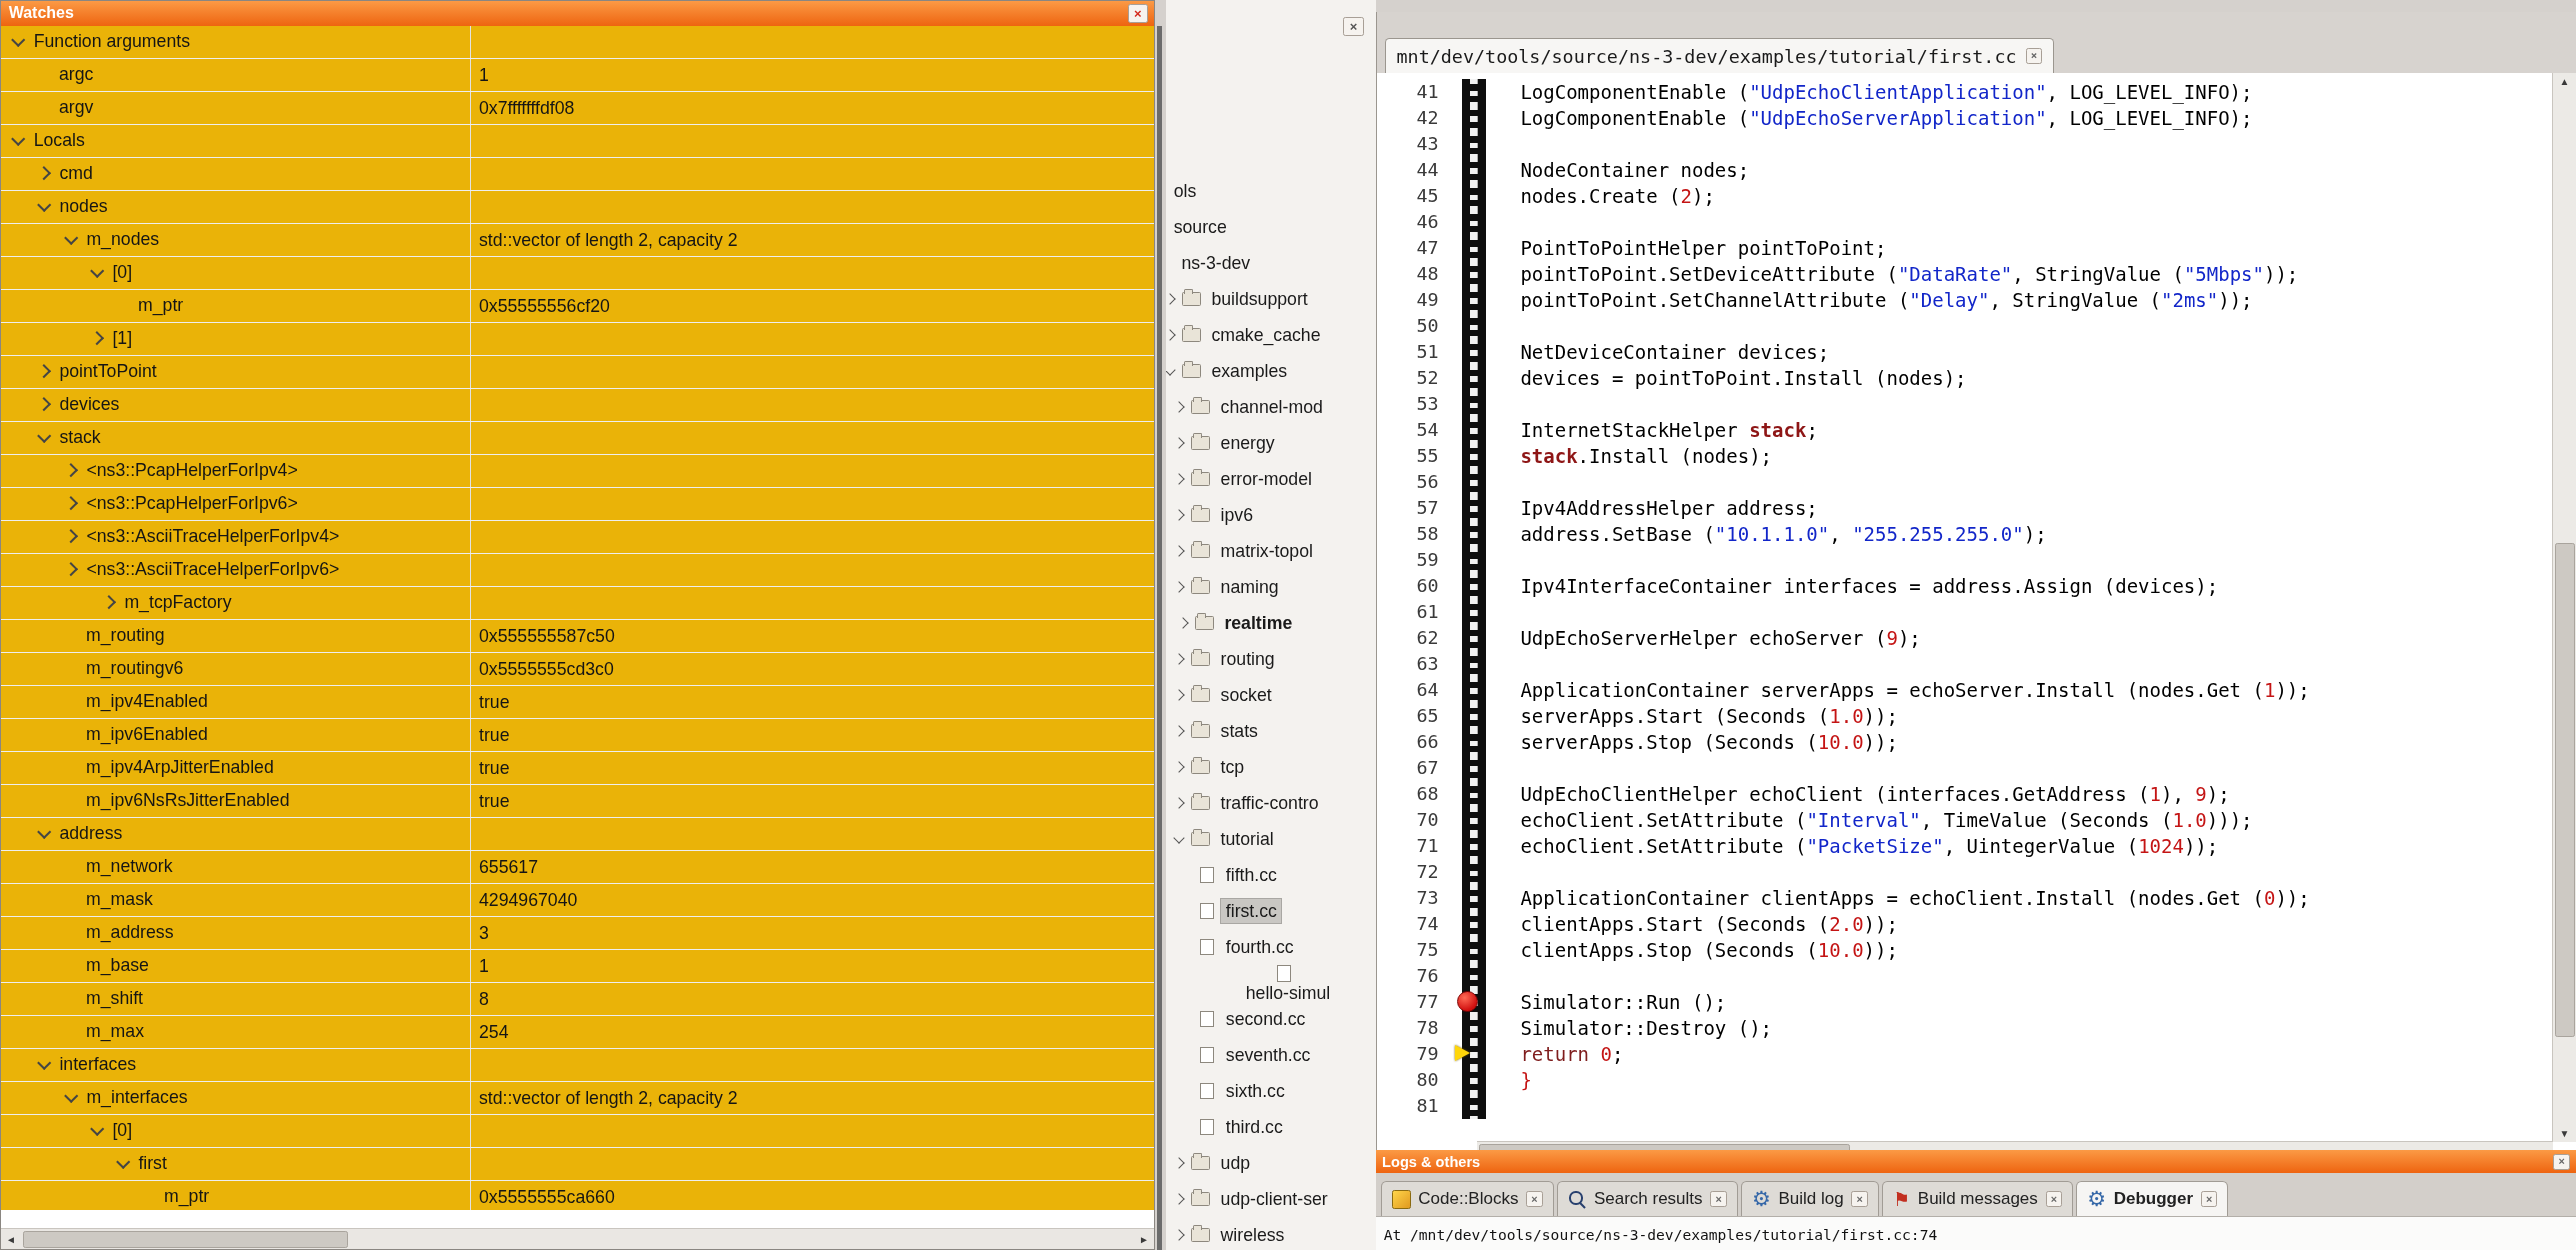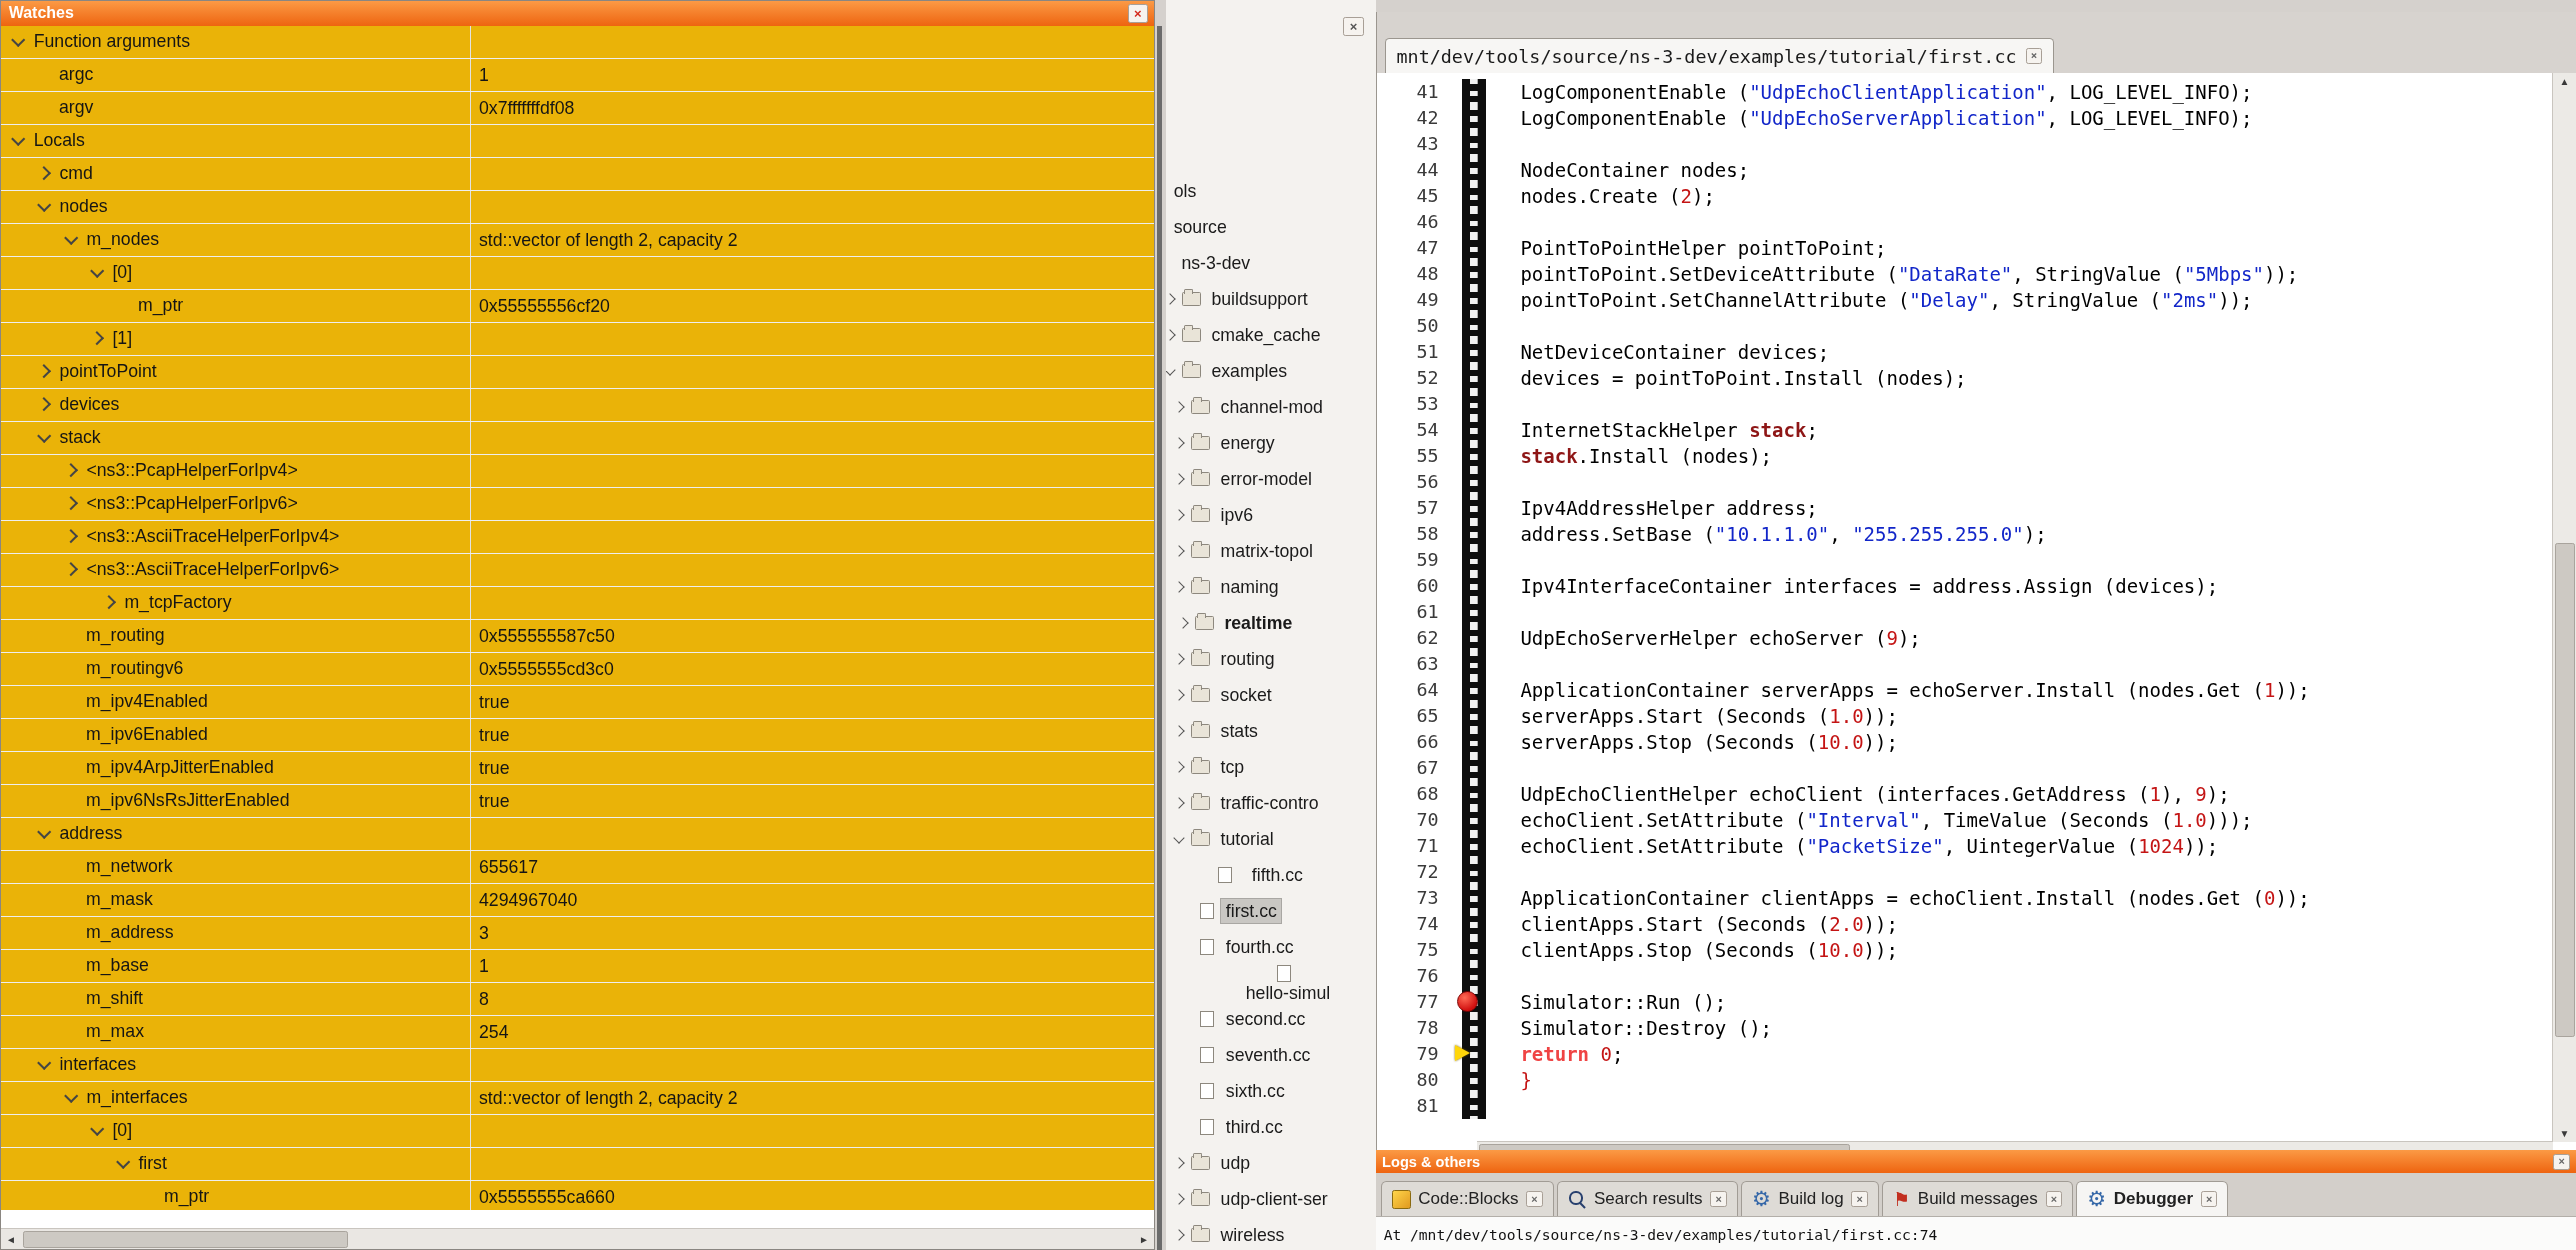--- a/index.html
+++ b/index.html
@@ -66,21 +66,21 @@
         font-family:"DejaVu Sans Mono", monospace; font-size:19px; color:#000; }
   .cl .ln { display:inline-block; width:74px; text-align:right; padding-right:12.3px; color:#3a3a3a;
             font-size:18.4px; vertical-align:top; box-sizing:border-box; }
   .cl .mg { display:inline-block; width:24.6px; height:26px; vertical-align:top; margin-left:10.8px;
             background-color:#0e0e0e;
             background-image:repeating-linear-gradient(180deg,#f2f2f2 0 5.4px, rgba(0,0,0,0) 5.4px 11.5px);
             background-size:7.7px 100%; background-position:center 0; background-repeat:no-repeat; }
   .cl .ct { display:inline-block; padding-left:34px; vertical-align:top; }
   .seg-s { color:#1226c9; }
   .seg-n { color:#c41414; }
-  .seg-k { color:#ef4444; font-weight:bold; }
+  .seg-k { color:#7f1d1d; font-weight:normal; }
   .seg-m { color:#8e1616; font-weight:bold; }
   .seg-r { color:#c41414; }
   .bp  { position:absolute; left:80px; top:2.3px; width:21px; height:21px; border-radius:50%;
          background:radial-gradient(circle at 35% 30%, #ff6a55, #d11010 70%); border:1.5px solid #7e0404; box-sizing:border-box; }
   .cur { position:absolute; left:78px; top:3.8px; width:0; height:0; border-top:8.4px solid transparent;
          border-bottom:8.4px solid transparent; border-left:15.4px solid #ffd60a; filter:drop-shadow(0 0 0.8px #7a6000); }
   .e-vscroll { position:absolute; right:0; top:61px; width:23px; bottom:20px; background:#eceae6; border-left:0.8px solid #c9c5bf; }
   .e-vthumb { position:absolute; left:1.5px; right:1.5px; top:44%; height:46%; background:#cdc9c3;
               border:0.8px solid #a9a49d; border-radius:2.3px; }
   .e-varr { position:absolute; left:0; right:0; text-align:center; color:#3a3a3a; font-size:10px; }
@@ -382,21 +382,21 @@
         <div class="titem" style="padding-left: 9.2px;">
           <span class="tchev right"></span>
           <span class="ico-folder"></span>
           <span class="tlabel">traffic-contro</span>
         </div>
         <div class="titem" style="padding-left: 9.2px;">
           <span class="tchev down"></span>
           <span class="ico-folder"></span>
           <span class="tlabel">tutorial</span>
         </div>
-        <div class="titem" style="padding-left: 52px; gap: 8px;">
+        <div class="titem" style="padding-left: 34px;">
           <span class="ico-file"></span>
           <span class="tlabel">fifth.cc</span>
         </div>
         <div class="titem" style="padding-left: 34px;">
           <span class="ico-file"></span>
           <span class="tlabel selected">first.cc</span>
         </div>
         <div class="titem" style="padding-left: 34px;">
           <span class="ico-file"></span>
           <span class="tlabel">fourth.cc</span>

